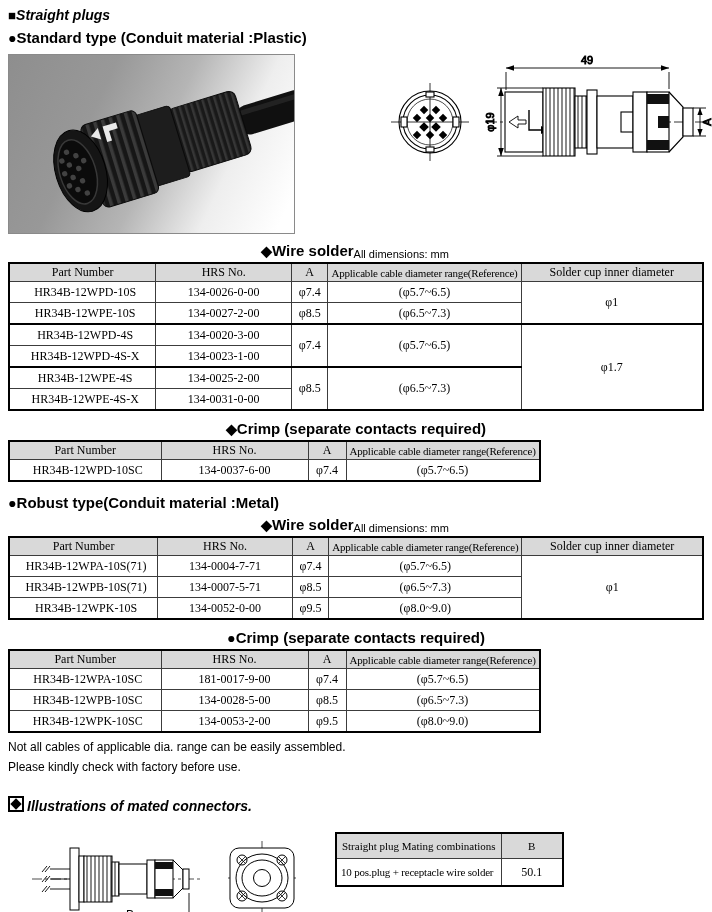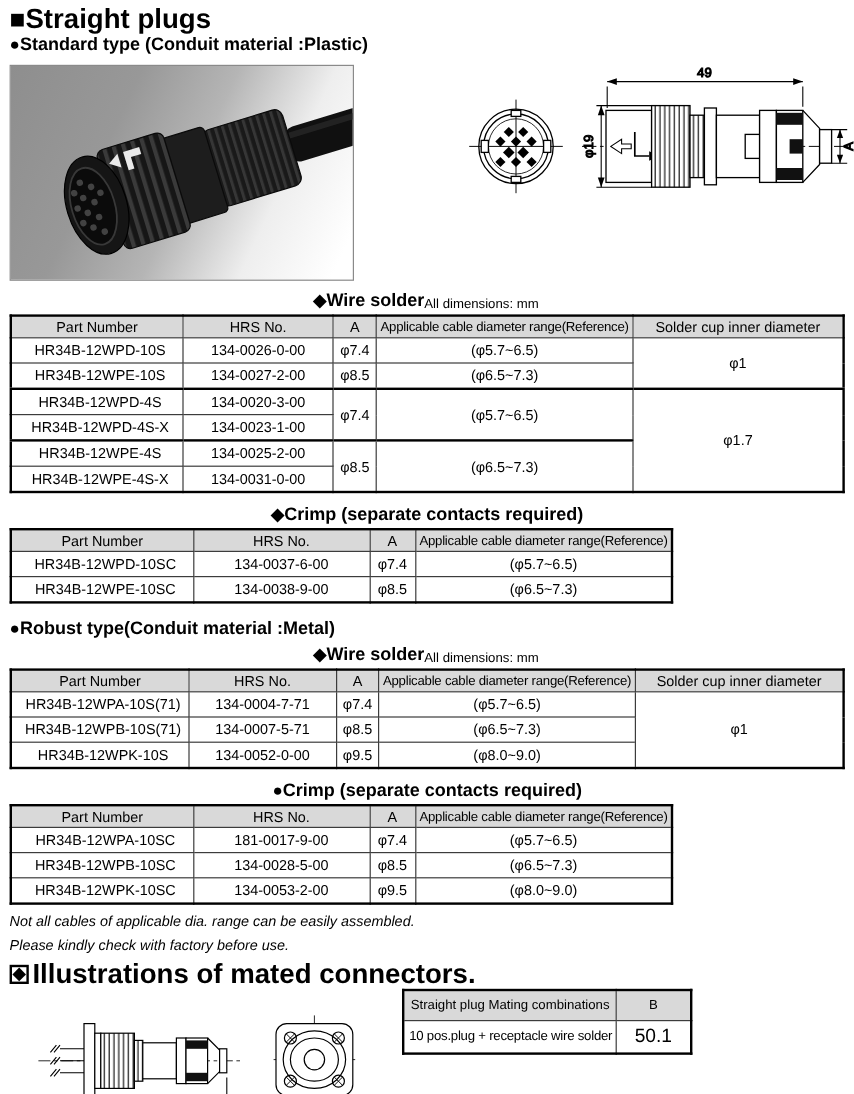--- a/index.html
+++ b/index.html
@@ -4,58 +4,58 @@
 <style>
   html,body{margin:0;padding:0;}
   body{
     width:712px;height:912px;position:relative;overflow:hidden;
     background:#fff;color:#000;
     font-family:"Liberation Sans", sans-serif;
   }
   .page{padding:2px 8px 0 8px;}
 
   
-  .h-main{font-size:23px;font-weight:bold;margin:3px 0 3px 0;line-height:20px;}
+  .h-main{font-size:14px;font-weight:bold;margin:3px 0 3px 0;line-height:20px;font-style:italic;}
   .h-sub{font-size:15px;font-weight:bold;margin:1px 0 5px 0;line-height:18px;}
   .h-sec{font-size:15px;font-weight:bold;line-height:18px;}
   .sec-row{display:flex;justify-content:center;align-items:flex-end;margin:6px 0 2px 0;}
   .alldim{font-size:11px;padding-right:2px;}
   .bullet{font-size:0.95em;}
 
   .boxdia{display:inline-block;width:12px;height:12px;border:2px solid #000;position:relative;margin-right:3px;vertical-align:-1px;background:#fff;}
   .boxdia-in{position:absolute;left:2px;top:2px;width:8px;height:8px;background:#000;transform:rotate(45deg);}
 
   
   .top-visuals{position:relative;height:184px;margin-top:2px;}
   .photo{
     position:absolute;left:0;top:2px;width:285px;height:178px;
     border:1px solid #8a8a8a;overflow:hidden;
     background:linear-gradient(115deg,#8e8e8e 0%,#989898 30%,#b5b5b5 52%,#eeeeee 74%,#ffffff 95%);
   }
   .tdraw{position:absolute;left:377px;top:0;}
 
   
-  table.dtable{border-collapse:collapse;table-layout:fixed;border:2px solid #000;margin:0;}
+  table.dtable{border-collapse:collapse;table-layout:fixed;border:2px solid #000;margin:0;font-family:Liberation Serif, serif;}
   .dtable th,.dtable td{border:1px solid #3c3c3c;font-size:12px;padding:0 3px;height:20px;font-weight:normal;text-align:center;overflow:hidden;white-space:nowrap;}
   .dtable th{background:#d9d9d9;height:17px;}
   .dtable td.part{text-align:center;padding-left:8px;}
   th.small{font-size:11px;letter-spacing:-0.2px;}
   tr.thick td{border-top-width:2px;border-top-color:#000;}
 
   .notes{margin-top:7px;}
-  .note-line{font-size:12px;margin:4px 0 6px 0;font-style:italic;}
+  .note-line{font-size:12px;margin:4px 0 6px 0;}
 
   
   .bottom{position:relative;height:112px;}
   .bdraw{position:absolute;left:22px;top:22px;}
-  .mtable{position:absolute;left:327px;top:0;}
+  .mtable{position:absolute;left:327px;top:13px;}
   .mtable th{height:24px;font-size:11px;}
   .mtable td{height:26px;}
   .mtable td.combo{text-align:left;font-size:11px;letter-spacing:-0.2px;padding-left:4px;white-space:pre;}
-  .mtable td.bval{font-size:16px;}
+  .mtable td.bval{font-size:12px;}
 
   svg text{font-family:"Liberation Sans",sans-serif;}
 </style>
 </head>
 <body>
 
 <div class="page">
 
   <div class="h-main"><span class="bullet">■</span><span>Straight plugs</span></div>
 
@@ -256,26 +256,20 @@
       <th>HRS No.</th>
       <th>A</th>
       <th class="small">Applicable cable diameter range(Reference)</th>
     </tr>
     <tr>
       <td class="part">HR34B-12WPD-10SC</td>
       <td>134-0037-6-00</td>
       <td>φ7.4</td>
       <td>(φ5.7~6.5)</td>
     </tr>
-    <tr>
-      <td class="part">HR34B-12WPE-10SC</td>
-      <td>134-0038-9-00</td>
-      <td>φ8.5</td>
-      <td>(φ6.5~7.3)</td>
-    </tr>
   </tbody>
     </table>
 
   <div class="h-sub" style="margin-top:12px;margin-bottom:0"><span class="bullet">●</span><span>Robust type(Conduit material :Metal)</span></div>
 
   <div class="sec-row" style="margin-top:4px">
     <div class="h-sec"><span class="bullet">◆</span><span>Wire solder</span></div>
     <div class="alldim">All dimensions: mm</div>
   </div>
 
@@ -354,21 +348,21 @@
       <td>(φ8.0~9.0)</td>
     </tr>
   </tbody>
     </table>
 
   <div class="notes">
     <div class="note-line">Not all cables of applicable dia. range can be easily assembled.</div>
     <div class="note-line">Please kindly check with factory before use.</div>
   </div>
 
-  <div class="h-main" style="margin-top:6px"><span class="boxdia"><span class="boxdia-in"></span></span><span>Illustrations of mated connectors.</span></div>
+  <div class="h-main" style="margin-top:22px"><span class="boxdia"><span class="boxdia-in"></span></span><span>Illustrations of mated connectors.</span></div>
 
   <div class="bottom">
     <svg class="bdraw" width="300" height="92" viewBox="0 0 300 92">
       <g fill="none" stroke="#000" stroke-width="1">
         <line x1="2" y1="38" x2="170" y2="38" stroke-width="0.7" stroke-dasharray="10 3 3 3"></line>
 
         <g stroke-width="0.9">
           <line x1="20" y1="28" x2="40" y2="28"></line>
             <path d="M20,25 l-5,6 M17,25 l-5,6"></path>
           <line x1="20" y1="38" x2="40" y2="38"></line>

